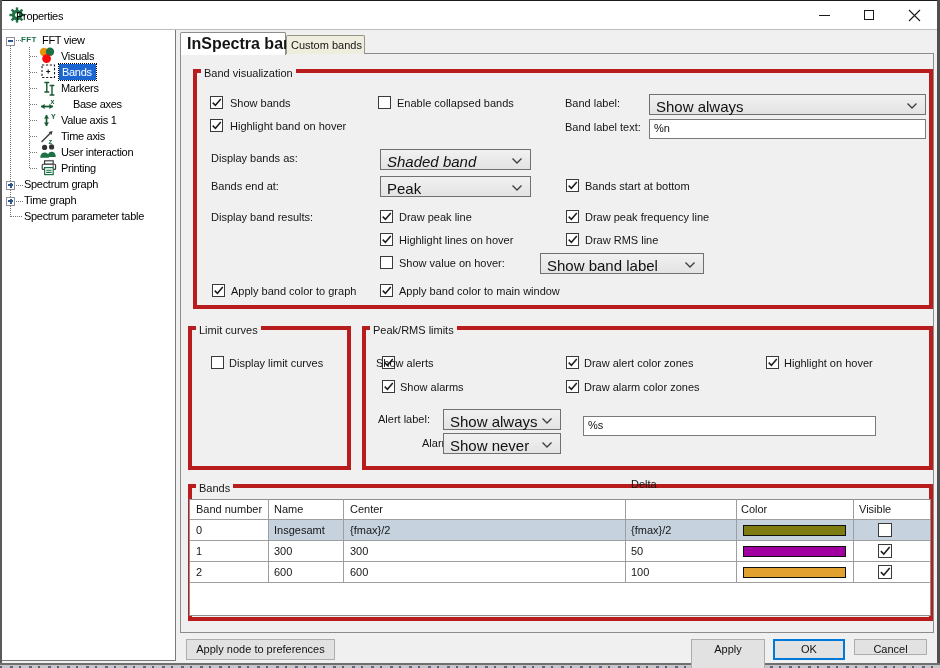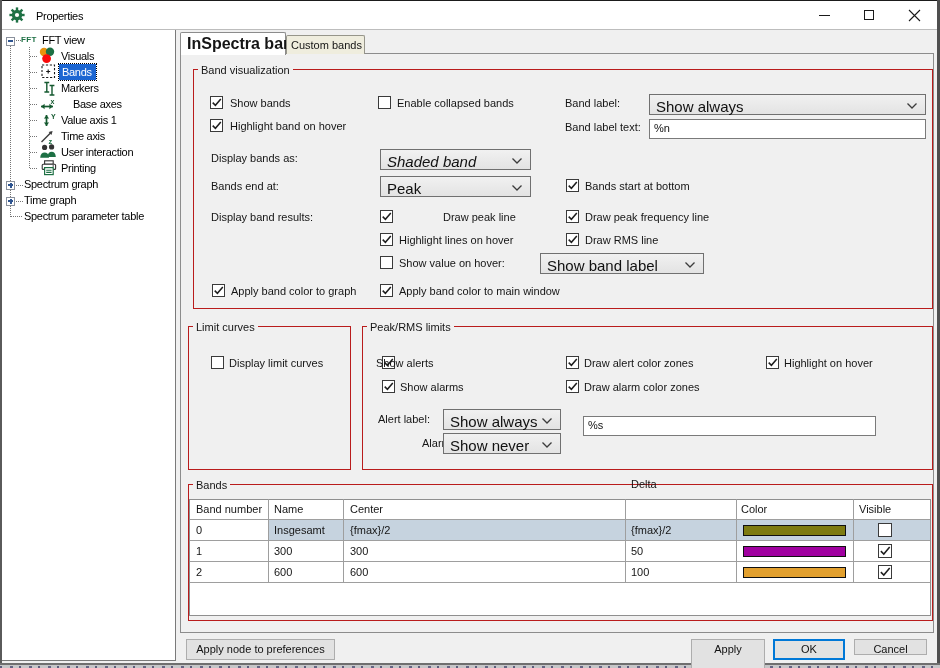--- a/index.html
+++ b/index.html
@@ -8,21 +8,21 @@
   .abs{position:absolute;}
   .t{position:absolute;font-size:11px;color:#151515;white-space:nowrap;line-height:16px;}
   .cb{position:absolute;width:13px;height:13px;background:#fff;border:1px solid #3A3A3A;box-sizing:border-box;}
   .cb svg{position:absolute;left:0;top:0;}
   .combo{position:absolute;box-sizing:border-box;border:1px solid #707070;
          background:linear-gradient(#F1F1F1,#E3E3E3);}
   .combo .cv{position:absolute;left:6px;top:3px;font-size:15px;color:#111;white-space:nowrap;}
   .combo svg{position:absolute;right:8px;top:8px;}
   .input{position:absolute;box-sizing:border-box;border:1px solid #7A7A7A;background:#fff;
          font-size:11px;color:#111;padding:2px 0 0 4px;}
-  .grp{position:absolute;border:1px solid #b91c1c;box-sizing:border-box;}
+  .grp{position:absolute;border:4px solid #b91c1c;box-sizing:border-box;}
   .grp>span{position:absolute;top:-8px;left:4px;background:#F0F0F0;padding:0 3px;
             font-size:11px;color:#151515;line-height:16px;white-space:nowrap;}
   .btn{position:absolute;box-sizing:border-box;border:1px solid #ADADAD;background:#E2E2E2;
        font-size:11px;color:#111;text-align:center;line-height:19px;}
   .hdot{position:absolute;height:1px;background-image:repeating-linear-gradient(to right,#757575 0 1px,transparent 1px 2px);}
   .vdot{position:absolute;width:1px;background-image:repeating-linear-gradient(to bottom,#757575 0 1px,transparent 1px 2px);}
   .ebox{position:absolute;width:9px;height:9px;background:#fff;border:1px solid #8A919D;box-sizing:border-box;}
   .tl{position:absolute;font-size:11px;color:#000;white-space:nowrap;line-height:16px;letter-spacing:-0.3px;}
   .ticon{position:absolute;}
 </style>
@@ -47,21 +47,21 @@
     <g transform="rotate(45 8 8)">
       <rect x="6.8" y="0.4" width="2.4" height="4"></rect>
       <rect x="6.8" y="11.6" width="2.4" height="4"></rect>
       <rect x="0.4" y="6.8" width="4" height="2.4"></rect>
       <rect x="11.6" y="6.8" width="4" height="2.4"></rect>
     </g>
     <circle cx="8" cy="8" r="5.2"></circle>
     <circle cx="8" cy="8" r="2.1" fill="#fff"></circle>
   </g>
 </svg>
-<div class="tl" style="left:36px;top:8px;">Properties</div>
+<div class="tl" style="left:16px;top:8px;">Properties</div>
 <div class="abs" style="left:819px;top:15px;width:11px;height:1px;background:#1A1A1A;"></div>
 <div class="abs" style="left:864px;top:10px;width:10px;height:10px;border:1px solid #1A1A1A;box-sizing:border-box;"></div>
 <svg class="abs" style="left:908px;top:9px;" width="13" height="13" viewBox="0 0 13 13">
   <path d="M1 1 L12 12 M12 1 L1 12" stroke="#1A1A1A" stroke-width="1.1" fill="none"></path>
 </svg>
 <div class="abs" style="left:2px;top:29px;width:935px;height:1px;background:#BDBDBD;"></div>
 
 <div class="abs" style="left:2px;top:30px;width:174px;height:631px;background:#fff;
      border-right:1px solid #7A7A7A;border-bottom:1px solid #7A7A7A;box-sizing:border-box;"></div>
 <div id="tree">
@@ -227,21 +227,21 @@
       </svg>
     </div>
   <div class="t" style="left:585px;top:178px;">Bands start at bottom</div>
 
   <div class="t" style="left:211px;top:209px;">Display band results:</div>
   <div class="cb" style="left:380px;top:210px;">
       <svg width="11" height="11" viewBox="0 0 11 11">
         <path d="M1.7 5.6 L4.4 8.3 L9.8 1.9" stroke="#1E1E1E" stroke-width="1.5" fill="none"></path>
       </svg>
     </div>
-  <div class="t" style="left:399px;top:209px;margin-left:44px;">Draw peak line</div>
+  <div class="t" style="left:399px;top:209px;">Draw peak line</div>
   <div class="cb" style="left:566px;top:210px;">
       <svg width="11" height="11" viewBox="0 0 11 11">
         <path d="M1.7 5.6 L4.4 8.3 L9.8 1.9" stroke="#1E1E1E" stroke-width="1.5" fill="none"></path>
       </svg>
     </div>
   <div class="t" style="left:585px;top:209px;">Draw peak frequency line</div>
 
   <div class="cb" style="left:380px;top:233px;">
       <svg width="11" height="11" viewBox="0 0 11 11">
         <path d="M1.7 5.6 L4.4 8.3 L9.8 1.9" stroke="#1E1E1E" stroke-width="1.5" fill="none"></path>

